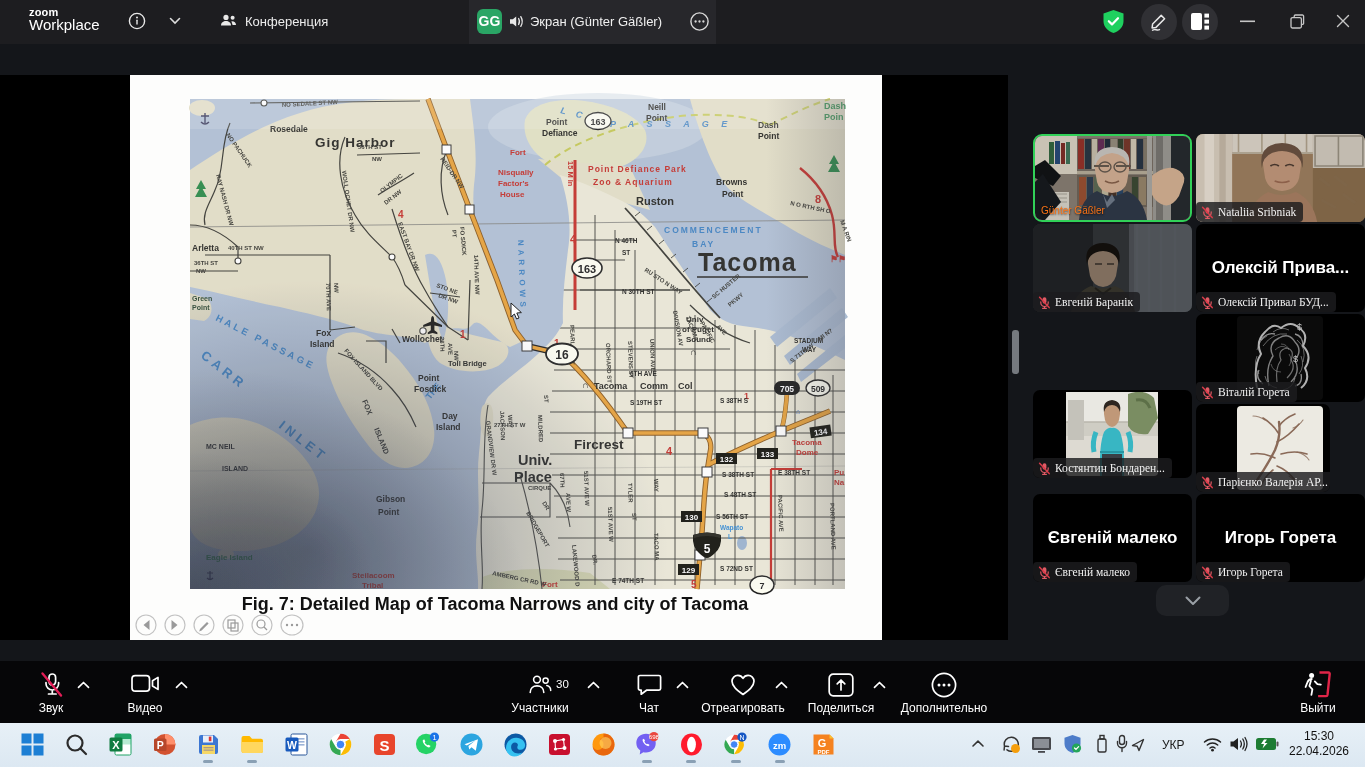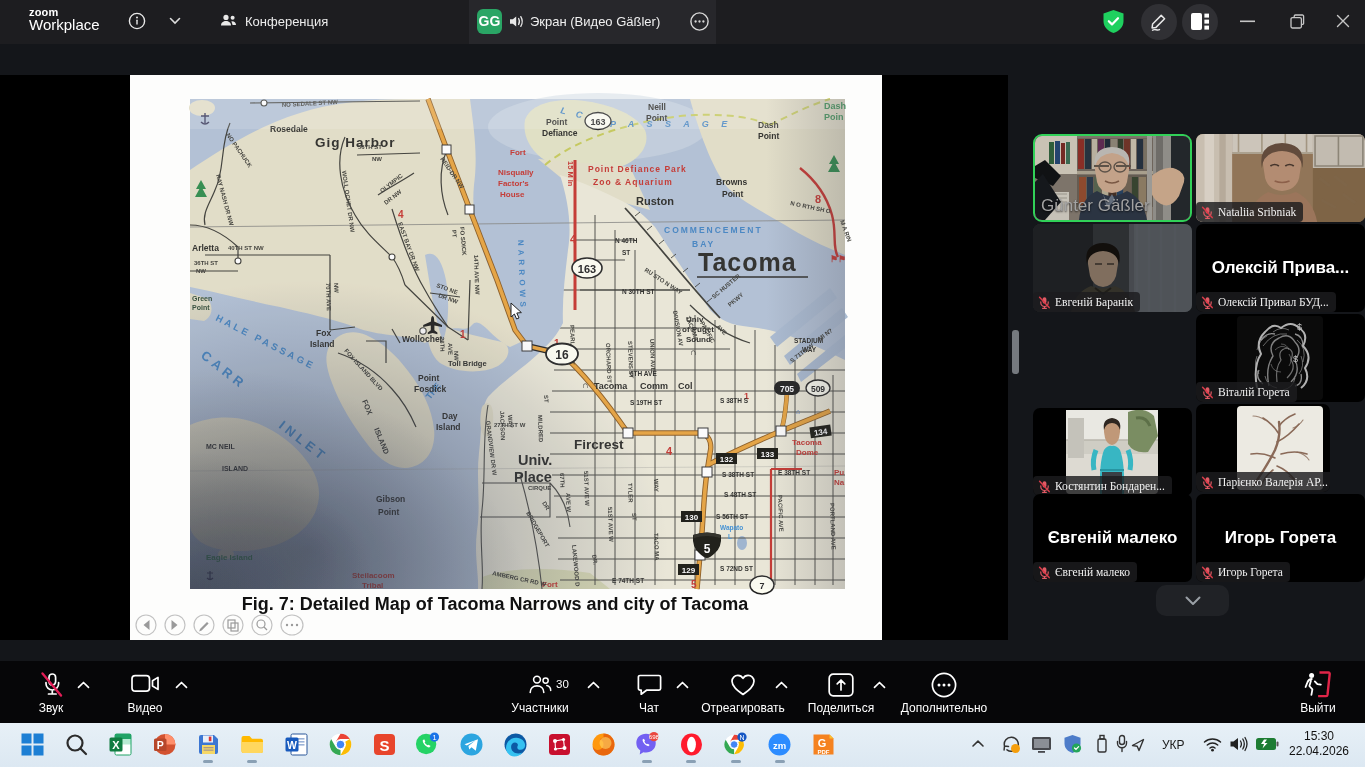--- a/index.html
+++ b/index.html
@@ -400,21 +400,21 @@
       <circle cx="13.6" cy="5.8" r="2" fill="#e8e8e8"></circle>
         <path d="M12.4 9.3 c2.6-.3 4.6 1.3 4.6 3.8 l-3.4 0" fill="#e8e8e8"></path>
     </svg>
     <div class="abs" style="left:245px;top:14px;font-size:13px;color:#ececec;">Конференция</div>
     <div id="tab-active" class="abs"></div>
     <div class="abs" style="left:477px;top:9px;width:25px;height:25px;border-radius:6px;background:#2aa565;color:#fff;font-size:14px;font-weight:bold;text-align:center;line-height:25px;">GG</div>
     <svg class="abs" style="left:508px;top:13px;" width="17" height="17" viewBox="0 0 17 17">
       <path d="M2 6.2 h2.8 L8.2 3.4 v10.2 L4.8 10.8 H2 z" fill="#e8e8e8"></path>
       <path d="M10.6 5.5 q1.7 3 0 6 M12.8 3.6 q2.9 4.9 0 9.8" fill="none" stroke="#e8e8e8" stroke-width="1.3" stroke-linecap="round"></path>
     </svg>
-    <div class="abs" style="left:530px;top:14px;font-size:13px;color:#f0f0f0;">Экран (Видео Gäßler)</div>
+    <div class="abs" style="left:530px;top:14px;font-size:13px;color:#f0f0f0;">Экран (Günter Gäßler)</div>
     <svg class="abs" style="left:689px;top:11px;" width="21" height="21" viewBox="0 0 21 21">
       <circle cx="10.5" cy="10.5" r="8.6" fill="none" stroke="#dadada" stroke-width="1.4"></circle>
       <circle cx="6.6" cy="10.5" r="1.15" fill="#dadada"></circle>
         <circle cx="10.5" cy="10.5" r="1.15" fill="#dadada"></circle>
         <circle cx="14.4" cy="10.5" r="1.15" fill="#dadada"></circle>
     </svg>
     <svg class="abs" style="left:1102px;top:9px;" width="23" height="25" viewBox="0 0 23 25">
       <path d="M11.5 1 L21.5 4.5 V12 c0 6.2-4.4 10-10 12 C5.9 22 1.5 18.2 1.5 12 V4.5 Z" fill="#1fd05f"></path>
       <path d="M6.8 12.2 l3.2 3.2 l6-6.2" fill="none" stroke="#fff" stroke-width="2.2" stroke-linecap="round" stroke-linejoin="round"></path>
     </svg>
@@ -490,21 +490,21 @@
         <path d="M59 30 h15 M81 30 h15" stroke="#5d5248" stroke-width="2" fill="none"></path>
         <ellipse cx="70" cy="31" rx="6" ry="5" fill="none" stroke="#5d5248" stroke-width="1.4"></ellipse>
         <ellipse cx="85" cy="31" rx="6" ry="5" fill="none" stroke="#5d5248" stroke-width="1.4"></ellipse>
         <path d="M70 45 q7 4 14 0" stroke="#7a5844" stroke-width="1.6" fill="none"></path>
         <path d="M44 84 Q46 62 62 55 Q70 60 77 60 Q84 60 92 55 Q108 62 112 84 Z" fill="#2b3442"></path>
         <path d="M68 58 l4 8 5-8 3 6 -8 8 Z" fill="#66707e"></path>
       </g>
       <path d="M114 42 q16-14 27-9 q10 4 8 13 l-5 14 q-8 13 -18 8 q-12-6 -12-26" fill="#c5a488"></path>
       <rect x="112" y="0" width="5" height="84" fill="#9c9a95"></rect>
     </svg>
-    <div class="abs" style="left:6px;bottom:4px;color:#a3a3a3;font-size:17px;text-shadow:0 1px 2px rgba(0,0,0,.7);">Günter Gäßler</div>
+    <div class="abs" style="left:6px;bottom:4px;color:#f97316;font-size:10px;text-shadow:0 1px 2px rgba(0,0,0,.7);">Günter Gäßler</div>
   </div>
 
   <div class="tile" style="left:1196px;top:134px;width:169px;">
     <svg width="169" height="88" viewBox="0 0 159 88" preserveAspectRatio="none">
       <rect width="159" height="88" fill="#a08262"></rect>
       <rect x="0" y="0" width="34" height="88" fill="#ded5c6"></rect>
       <rect x="8" y="0" width="9" height="88" fill="#efe9dd"></rect>
         <rect x="22" y="0" width="6" height="88" fill="#cabfae"></rect>
       <rect x="34" y="0" width="76" height="20" fill="#e3ddd2"></rect>
       <path d="M40 0 v18 M62 0 v18 M84 0 v18 M104 0 v18 M34 19 h76" stroke="#b3a791" stroke-width="1.5" fill="none"></path>
@@ -587,21 +587,21 @@
     <div class="pill">
       <svg width="13" height="13" viewBox="0 0 13 13">
           <rect x="4.6" y="1.2" width="3.8" height="6.4" rx="1.9" fill="#e05a64"></rect>
           <path d="M2.8 5.8 v1 a3.7 3.7 0 0 0 7.4 0 v-1 M6.5 10.7 v1.6 M4.6 12.3 h3.8" stroke="#e05a64" stroke-width="1.2" fill="none" stroke-linecap="round"></path>
           <path d="M1.6 1.2 L11.2 11.6" stroke="#d83b49" stroke-width="1.5" stroke-linecap="round"></path>
         </svg>
       Віталій Горета
     </div>
   </div>
 
-  <div class="tile" style="left:1033px;top:408px;">
+  <div class="tile" style="left:1033px;top:390px;">
     <svg class="abs" style="left:33px;top:2px;" width="92" height="84" viewBox="0 0 92 84">
       <rect width="92" height="84" rx="4" fill="#dddad2"></rect>
       <rect x="0" y="0" width="92" height="30" fill="#e9e8e2"></rect>
       <rect x="0" y="30" width="92" height="14" fill="#cfcdc4"></rect>
       <path d="M0 30 h92" stroke="#b8b6ac" stroke-width="1.5"></path>
       <path d="M62 2 q16-6 26 4 l4 20 -10 16 q-14 2-20-8 Z" fill="#7a8d62"></path>
       <path d="M70 8 q10-2 14 8" stroke="#5d7048" stroke-width="3" fill="none"></path>
       <rect x="2" y="8" width="16" height="40" fill="#c4c2ba"></rect>
       <g>
         <path d="M38 22 Q37 12 46 11 Q55 12 54 22 L53 28 Q51 34 46 35 Q41 34 39 28 Z" fill="#c09878"></path>

